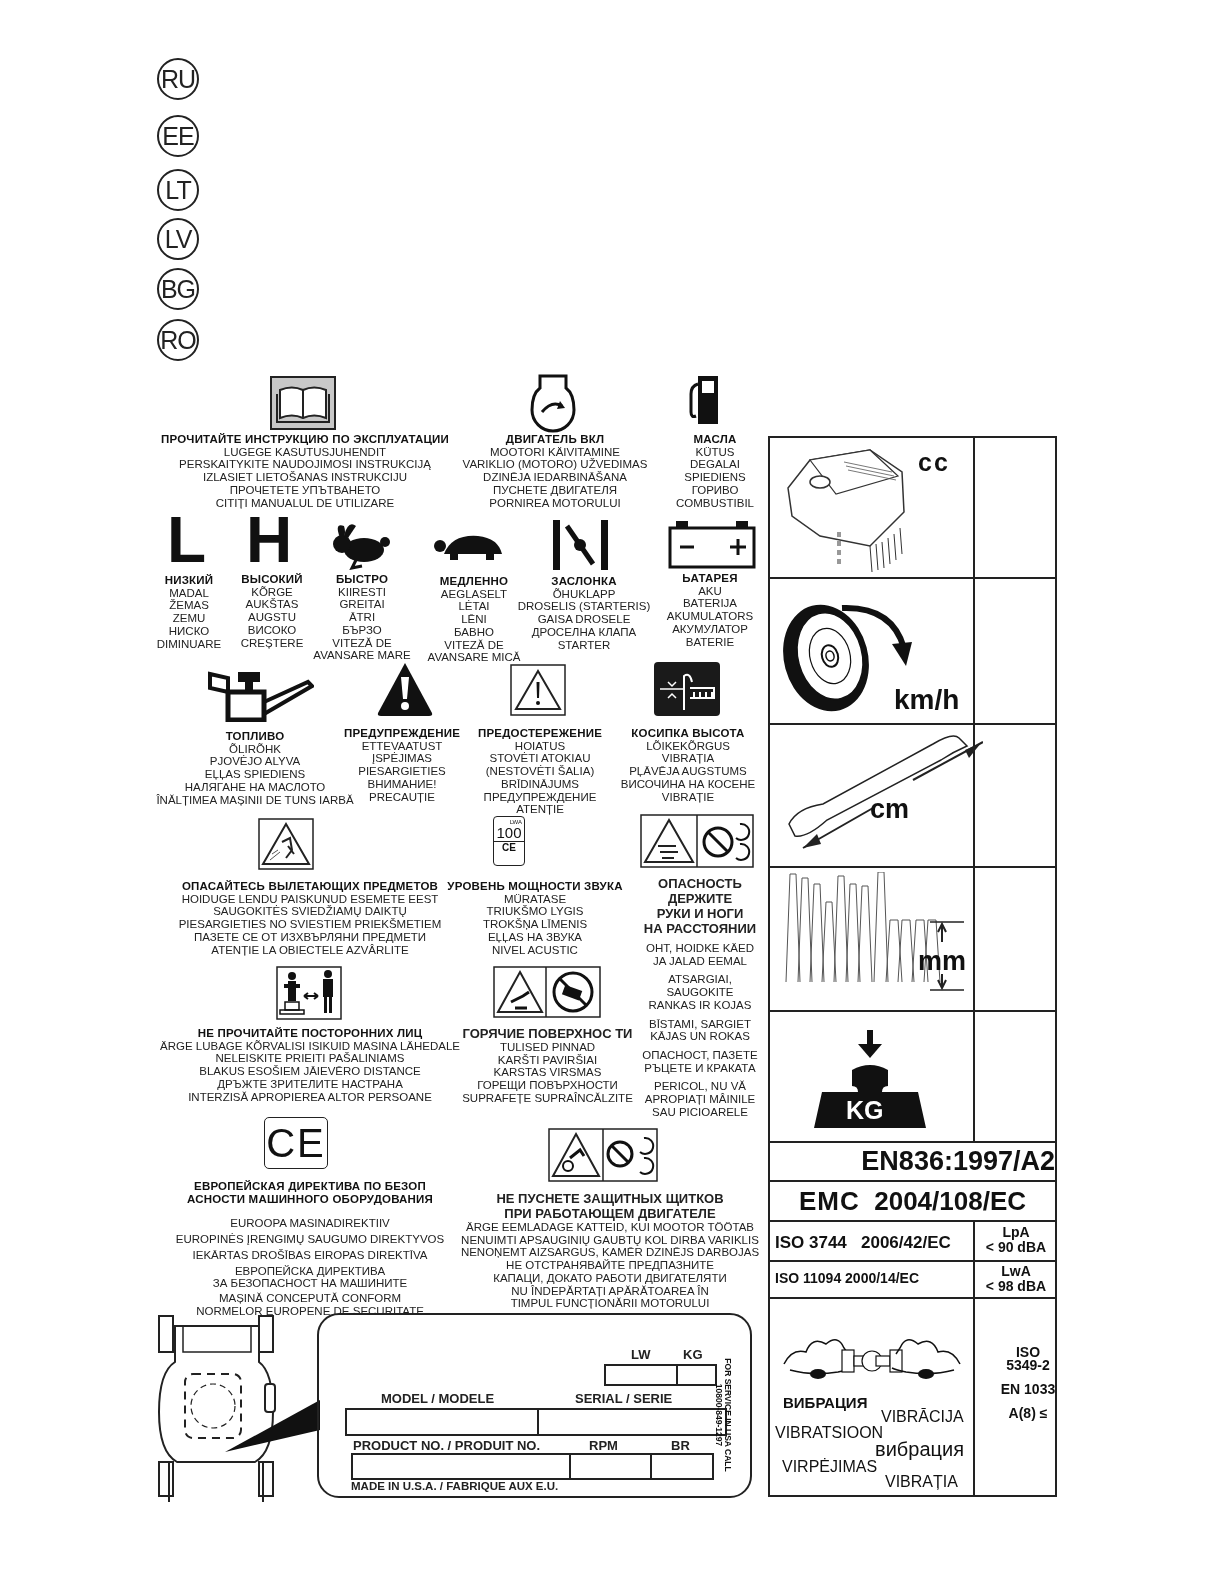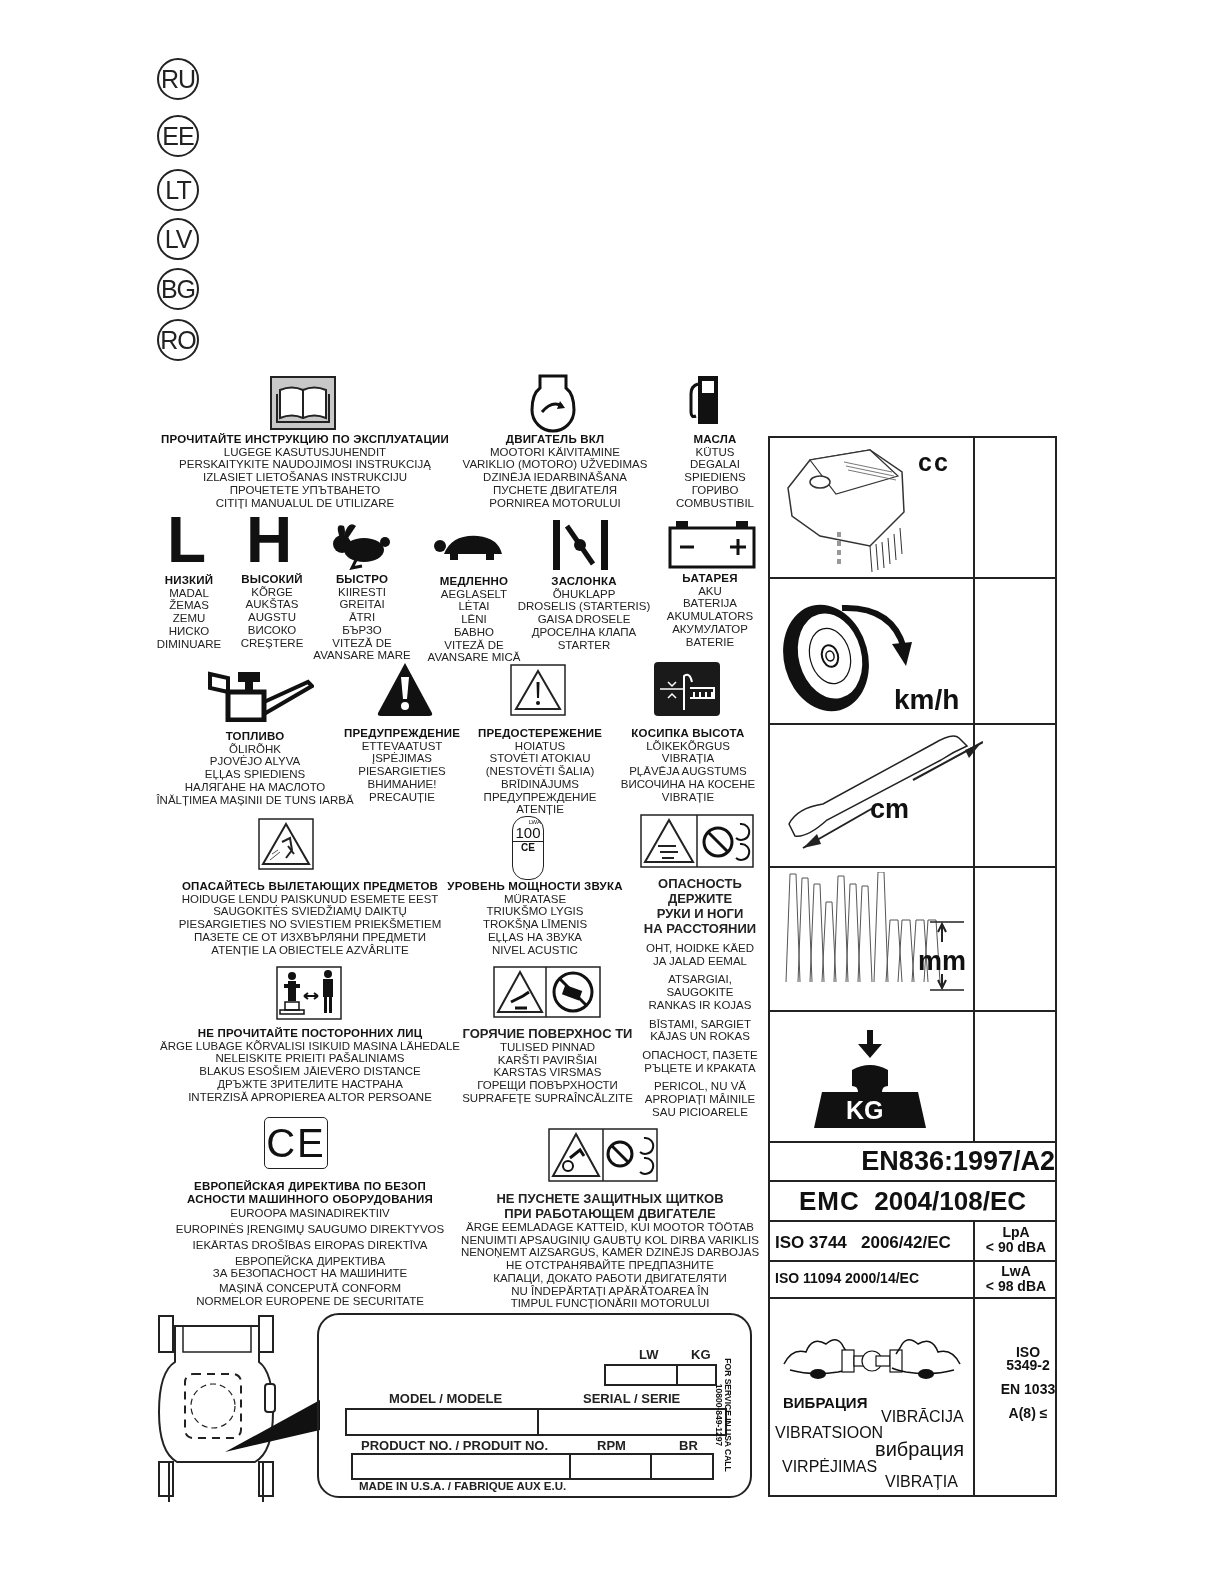--- a/index.html
+++ b/index.html
@@ -8,21 +8,21 @@
   .lang{position:absolute;left:157px;width:42px;height:42px;border:2px solid #222;border-radius:50%;box-sizing:border-box;display:flex;align-items:center;justify-content:center;font-size:25px;letter-spacing:-1px;color:#222;}
   .blk{position:absolute;text-align:center;font-size:11.5px;line-height:12.7px;color:#222;}
   .blk .t{font-weight:bold;font-size:11.5px;letter-spacing:0.2px;color:#111;}
   .blk .big{font-weight:bold;font-size:13px;line-height:15px;}
   .blk div{white-space:nowrap;}
   .gap{margin-top:6px;}
   .vline{position:absolute;left:973px;width:2px;background:#222;}
   .bold-txt{font-weight:bold;}
   .plate{position:absolute;left:317px;top:1313px;width:435px;height:185px;border:2.5px solid #222;border-radius:22px;box-sizing:border-box;}
   .box{position:absolute;border:2px solid #222;box-sizing:border-box;}
-  .plbl{position:absolute;font-weight:bold;font-size:13px;color:#222;white-space:nowrap;margin-left:8px;}
+  .plbl{position:absolute;font-weight:bold;font-size:13px;color:#222;white-space:nowrap;}
 </style>
 </head>
 <body>
 
 <div>
   <div class="lang" style="top:58px">RU</div>
   <div class="lang" style="top:115px">EE</div>
   <div class="lang" style="top:169px">LT</div>
   <div class="lang" style="top:218px">LV</div>
   <div class="lang" style="top:268px">BG</div>
@@ -214,21 +214,21 @@
     <div>ВИСОЧИНА НА КОСЕНЕ</div>
     <div>VIBRAȚIE</div>
 </div>
 
 <svg class="abs" style="left:258px;top:818px" width="56" height="52">
   <rect x="1" y="1" width="54" height="50" fill="#fff" stroke="#222" stroke-width="1.5"></rect>
   <path d="M28 6 L51 46 L5 46 Z" fill="#fff" stroke="#222" stroke-width="2"></path>
   <path d="M24 24 L32 20 L34 32 L28 40 M30 28 L36 36" fill="none" stroke="#222" stroke-width="2"></path>
   <path d="M12 42 L22 34 M14 36 L20 32" stroke="#555" stroke-width="1"></path>
 </svg>
-<div class="abs" style="left:512px;top:816px;width:32px;height:64px;border:1.5px solid #222;border-radius:14px;box-sizing:border-box;text-align:center">
+<div class="abs" style="left:493px;top:816px;width:32px;height:50px;border:1.5px solid #222;border-radius:4px;box-sizing:border-box;text-align:center">
   <div style="font-size:6px;text-align:right;padding-right:2px;margin-top:2px">LWA</div>
   <div style="font-size:15px;line-height:16px;border-bottom:1.5px solid #222">100</div>
   <div style="font-size:10px;font-weight:bold">CE</div>
 </div>
 <svg class="abs" style="left:640px;top:814px" width="114" height="54">
   <rect x="1" y="1" width="112" height="52" fill="#fff" stroke="#222" stroke-width="1.5"></rect>
   <line x1="57" y1="1" x2="57" y2="53" stroke="#222" stroke-width="1.5"></line>
   <path d="M29 6 L53 48 L5 48 Z" fill="#fff" stroke="#222" stroke-width="2"></path>
   <path d="M18 32 L36 32 M20 38 L38 38 M22 44 L34 44" stroke="#222" stroke-width="2"></path>
   <circle cx="78" cy="28" r="14" fill="#fff" stroke="#111" stroke-width="3"></circle>
@@ -319,21 +319,21 @@
   <circle cx="20" cy="38" r="5" fill="none" stroke="#111" stroke-width="2"></circle>
   <path d="M22 30 L32 22 L36 28" stroke="#111" stroke-width="3" fill="none"></path>
   <circle cx="72" cy="26" r="12" fill="#fff" stroke="#111" stroke-width="3"></circle>
   <line x1="63" y1="17" x2="81" y2="35" stroke="#111" stroke-width="3"></line>
   <path d="M96 10 A8 8 0 1 1 92 24 M96 30 A8 8 0 1 1 92 44" fill="none" stroke="#111" stroke-width="2"></path>
 </svg>
 
 <div class="blk" style="left:150px;top:1180px;width:320px">
   <div class="t">ЕВРОПЕЙСКАЯ  ДИРЕКТИВА  ПО  БЕЗОП</div>
   <div class="t">АСНОСТИ  МАШИННОГО  ОБОРУДОВАНИЯ</div>
-  <div style="margin-top:2px">EUROOPA MASINADIREKTIIV</div>
+  <div style="margin-top:12px">EUROOPA MASINADIREKTIIV</div>
   <div style="margin-top:3px">EUROPINĖS ĮRENGIMŲ SAUGUMO DIREKTYVOS</div>
   <div style="margin-top:3px">IEKĀRTAS DROŠĪBAS EIROPAS DIREKTĪVA</div>
   <div style="margin-top:3px">ЕВРОПЕЙСКА ДИРЕКТИВА</div>
   <div>ЗА БЕЗОПАСНОСТ НА МАШИНИТЕ</div>
   <div style="margin-top:2px">MAȘINĂ CONCEPUTĂ CONFORM</div>
   <div>NORMELOR EUROPENE DE SECURITATE</div>
 </div>
 <div class="blk" style="left:450px;top:1191px;width:320px">
   <div class="big">НЕ  ПУСНЕТЕ  ЗАЩИТНЫХ  ЩИТКОВ</div>
   <div class="big">ПРИ  РАБОТАЮЩЕМ  ДВИГАТЕЛЕ</div>

